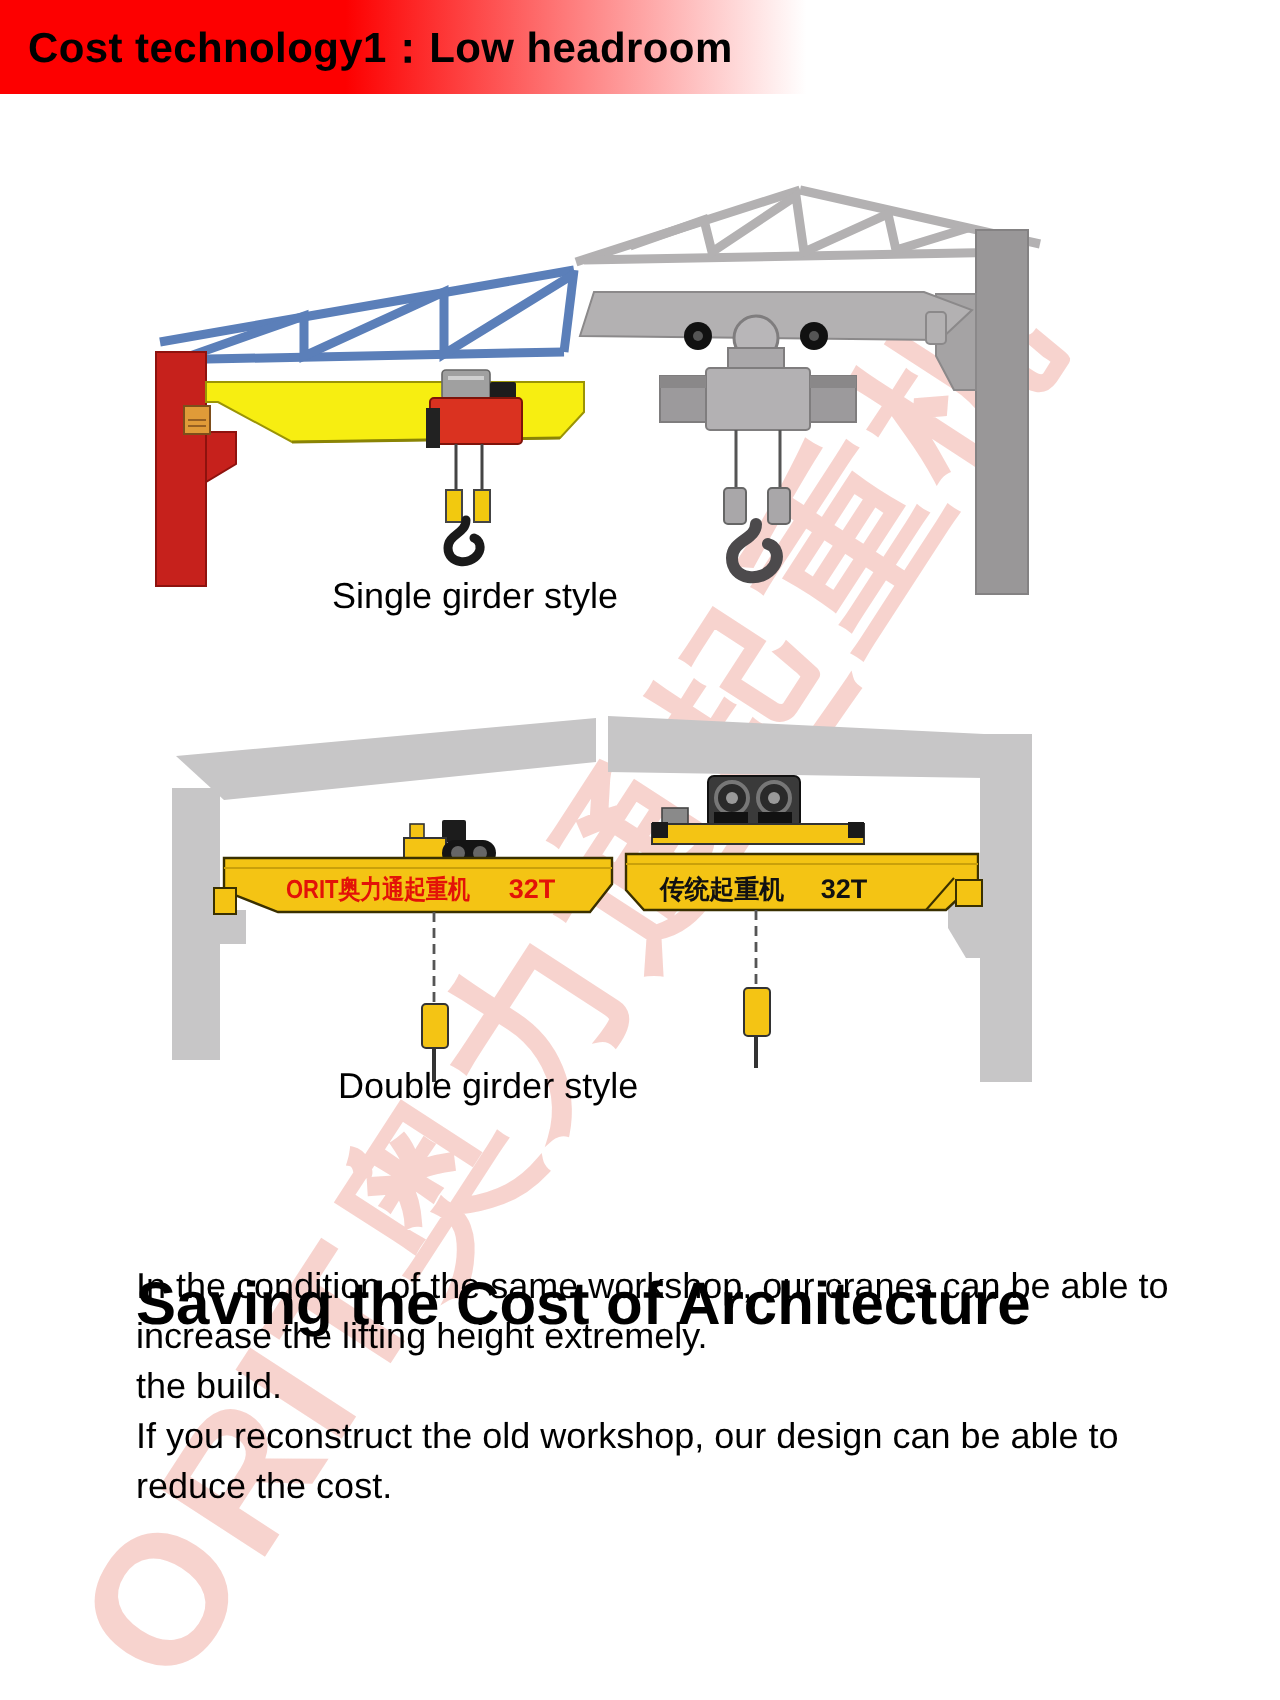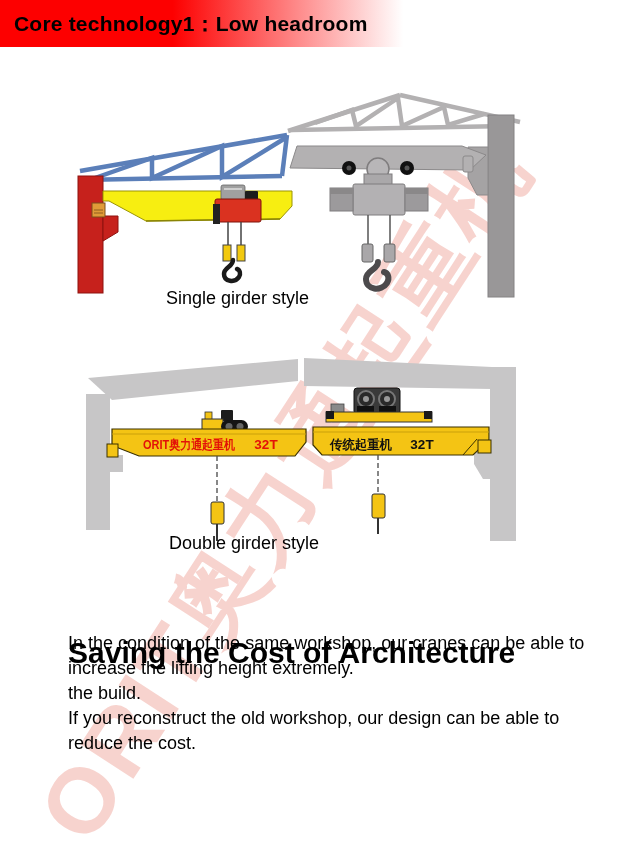--- a/index.html
+++ b/index.html
@@ -41,21 +41,21 @@
     font-size:18px;color:#000;line-height:25px;
   }
   .body-text div{white-space:nowrap;}
   .girder-label{font-weight:bold;font-size:13px;}
   .girder-label-cap{font-weight:bold;font-size:13.5px;}
 </style>
 </head>
 <body>
 
 <div class="header">
-  <div class="title">Core technology1：Low headroom</div>
+  <div class="title">Cost technology1：Low headroom</div>
 </div>
 
 <div class="watermark">ORIT奥力通起重机</div>
 
 <svg class="diagram" style="top:60px" width="640" height="260" viewBox="0 60 640 260">
 
   <g stroke="#5b7fb9" stroke-width="4.5" fill="none">
     <path d="M80,180 L282,176"></path>
     <path d="M80,171 L287,135"></path>
     <path d="M287,135 L282,176"></path>

